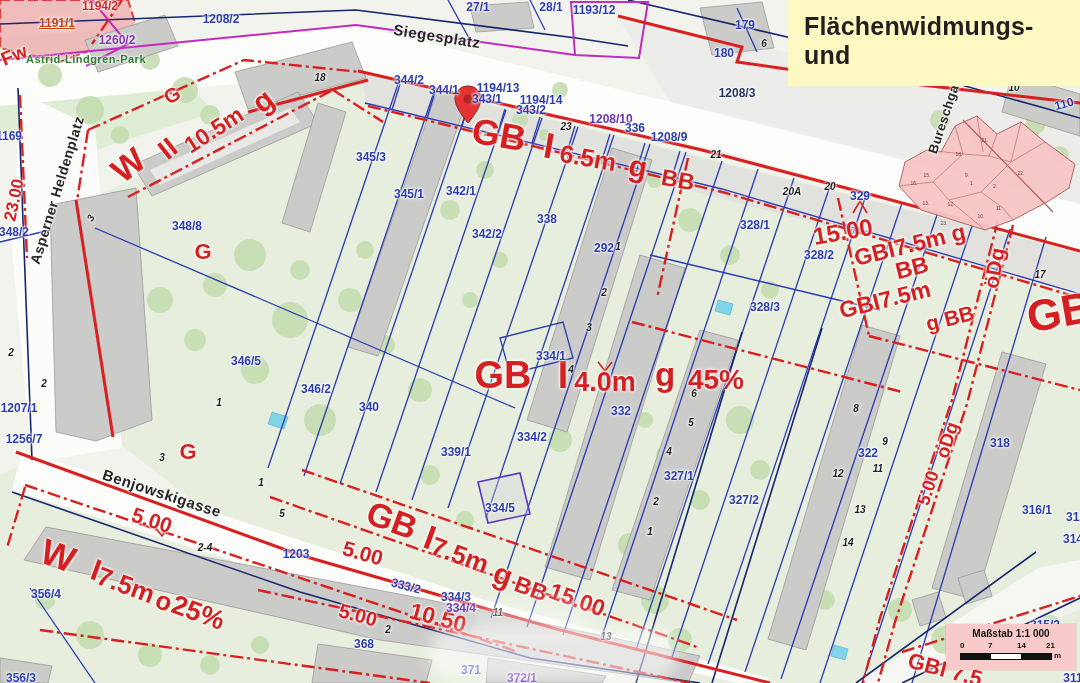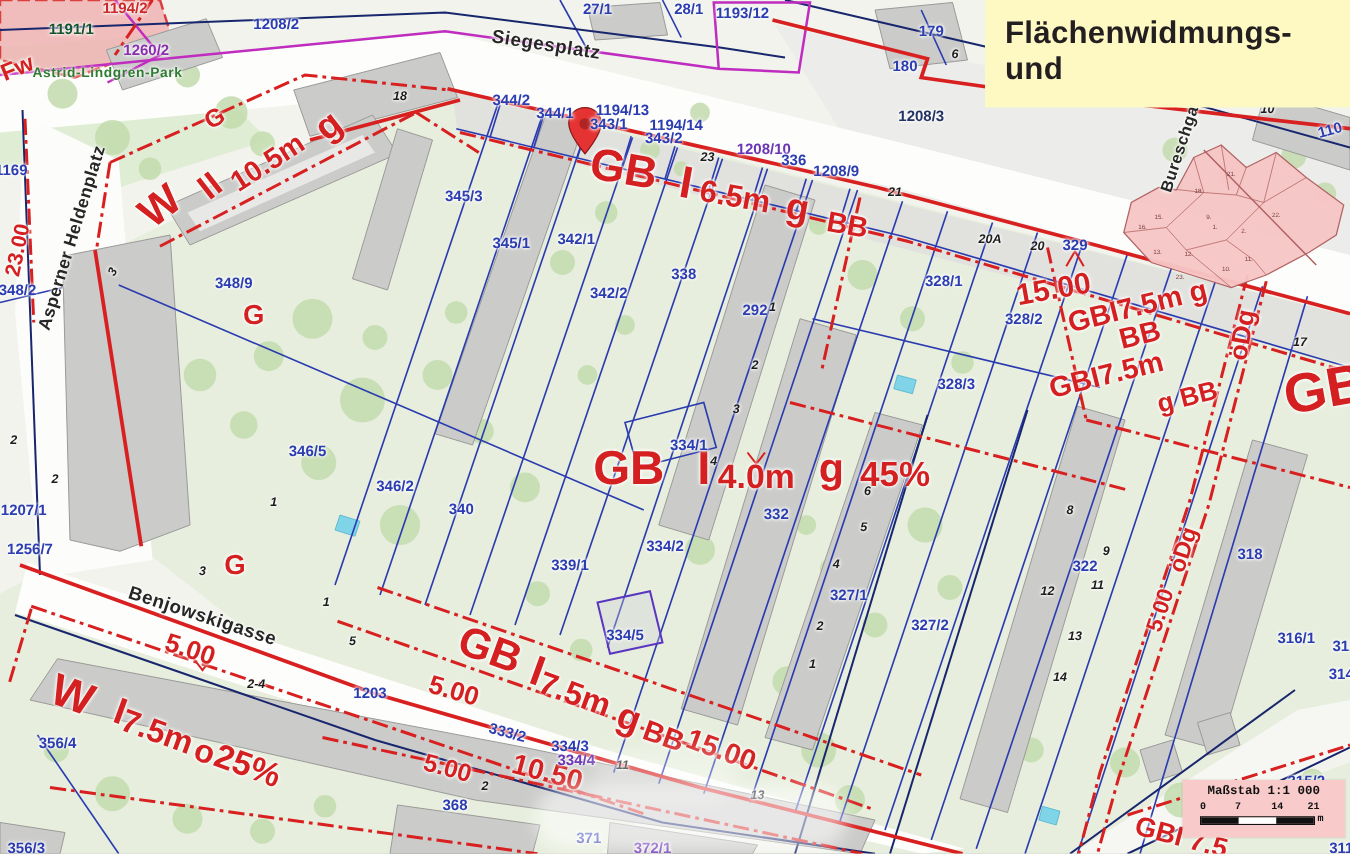--- a/index.html
+++ b/index.html
@@ -12,21 +12,21 @@
   .parcel{color:#2b3db0;font-weight:bold;font-size:12px;}
   .house{color:#1c1c1c;font-weight:bold;font-style:italic;font-size:10px;}
   .street{color:#262626;font-weight:bold;font-size:15px;letter-spacing:.5px;}
   .zone{color:#d42020;font-weight:bold;}
   .inset-num{color:#7a3b3b;font-size:5px;text-shadow:none;}
   .titlebox{position:absolute;left:788px;top:0;width:292px;height:86px;
     background:#fef9c3;color:#231f20;z-index:30;}
   .titlebox .t1,.titlebox .t2{position:absolute;left:16px;font-weight:bold;font-size:25px;letter-spacing:.2px;}
   .titlebox .t1{top:12px;} .titlebox .t2{top:44px;}
   .scalebox{position:absolute;left:946px;top:624px;width:130px;height:46px;
-    background:#f8caca;z-index:30;box-shadow:0 0 0 1px rgba(0,0,0,.05);font-family:Liberation Mono, monospace;}
+    background:#f8caca;z-index:30;box-shadow:0 0 0 1px rgba(0,0,0,.05);}
   .scalebox .st{position:absolute;left:0;top:4px;width:100%;text-align:center;
     font-weight:bold;font-size:10px;color:#111;}
   .sticks{position:absolute;left:14px;top:17px;width:104px;height:10px;font-size:8px;color:#111;font-weight:bold;}
   .sticks span{position:absolute;top:0;}
   .sbar{position:absolute;left:14px;top:29px;width:90px;height:5px;border:1px solid #111;display:flex;}
   .sbar i{flex:1;} .sbar i.b{background:#111;} .sbar i.w{background:#fff;}
   .sunit{position:absolute;left:108px;top:27px;font-size:8px;font-weight:bold;color:#111;}
   .watermark{position:absolute;left:428px;top:628px;width:250px;height:52px;
     background:rgba(255,255,255,.55);border-radius:26px;filter:blur(7px);z-index:20;}
   .wm2{position:absolute;left:470px;top:600px;width:120px;height:40px;
@@ -303,21 +303,21 @@
       <span class="lbl zone" style="left: 843px; top: 232px; transform: translate(-50%, -50%) rotate(-10deg); font-size: 24px;">15.00</span>
       <span class="lbl zone" style="left: 994px; top: 268px; transform: translate(-50%, -50%) rotate(-80deg); font-size: 21px;">öDg</span>
       <span class="lbl zone" style="left: 577px; top: 600px; transform: translate(-50%, -50%) rotate(20deg); font-size: 23px;">15.00</span>
       <span class="lbl zone" style="left: 152px; top: 520px; transform: translate(-50%, -50%) rotate(18deg); font-size: 21px;">5.00</span>
       <span class="lbl zone" style="left: 363px; top: 553px; transform: translate(-50%, -50%) rotate(16deg); font-size: 21px;">5.00</span>
       <span class="lbl zone" style="left: 358px; top: 615px; transform: translate(-50%, -50%) rotate(15deg); font-size: 20px;">5.00</span>
       <span class="lbl zone" style="left: 438px; top: 618px; transform: translate(-50%, -50%) rotate(15deg); font-size: 23px;">10.50</span>
       <span class="lbl zone" style="left: 947px; top: 440px; transform: translate(-50%, -50%) rotate(-72deg); font-size: 19px;">öDg</span>
       <span class="lbl zone" style="left: 928px; top: 488px; transform: translate(-50%, -50%) rotate(-72deg); font-size: 18px;">5.00</span>
       <span class="lbl parcel" style="left: 100px; top: 6px; transform: translate(-50%, -50%) rotate(0deg); color: rgb(204, 42, 42);">1194/2</span>
-      <span class="lbl parcel" style="left: 57px; top: 23px; transform: translate(-50%, -50%) rotate(0deg); color: #14532d;">1191/1</span>
+      <span class="lbl parcel" style="left: 57px; top: 23px; transform: translate(-50%, -50%) rotate(0deg); color: #c2410c; text-decoration: underline;">1191/1</span>
       <span class="lbl parcel" style="left: 117px; top: 40px; transform: translate(-50%, -50%) rotate(0deg); color: rgb(138, 47, 174);">1260/2</span>
       <span class="lbl parcel" style="left: 221px; top: 19px; transform: translate(-50%, -50%) rotate(0deg);">1208/2</span>
       <span class="lbl parcel" style="left: 478px; top: 7px; transform: translate(-50%, -50%) rotate(0deg);">27/1</span>
       <span class="lbl parcel" style="left: 551px; top: 7px; transform: translate(-50%, -50%) rotate(0deg);">28/1</span>
       <span class="lbl parcel" style="left: 594px; top: 10px; transform: translate(-50%, -50%) rotate(0deg);">1193/12</span>
       <span class="lbl parcel" style="left: 925px; top: 15px; transform: translate(-50%, -50%) rotate(0deg);">182</span>
       <span class="lbl parcel" style="left: 745px; top: 25px; transform: translate(-50%, -50%) rotate(0deg);">179</span>
       <span class="lbl parcel" style="left: 724px; top: 53px; transform: translate(-50%, -50%) rotate(0deg);">180</span>
       <span class="lbl parcel" style="left: 737px; top: 93px; transform: translate(-50%, -50%) rotate(0deg); color: rgb(34, 51, 102);">1208/3</span>
       <span class="lbl parcel" style="left: 1064px; top: 104px; transform: translate(-50%, -50%) rotate(-15deg);">110</span>
@@ -348,21 +348,21 @@
       <span class="lbl parcel" style="left: 679px; top: 476px; transform: translate(-50%, -50%) rotate(0deg);">327/1</span>
       <span class="lbl parcel" style="left: 744px; top: 500px; transform: translate(-50%, -50%) rotate(0deg);">327/2</span>
       <span class="lbl parcel" style="left: 868px; top: 453px; transform: translate(-50%, -50%) rotate(0deg);">322</span>
       <span class="lbl parcel" style="left: 1000px; top: 443px; transform: translate(-50%, -50%) rotate(0deg);">318</span>
       <span class="lbl parcel" style="left: 1037px; top: 510px; transform: translate(-50%, -50%) rotate(0deg);">316/1</span>
       <span class="lbl parcel" style="left: 1076px; top: 517px; transform: translate(-50%, -50%) rotate(0deg);">312</span>
       <span class="lbl parcel" style="left: 1073px; top: 539px; transform: translate(-50%, -50%) rotate(0deg);">314</span>
       <span class="lbl parcel" style="left: 1045px; top: 625px; transform: translate(-50%, -50%) rotate(0deg);">315/2</span>
       <span class="lbl parcel" style="left: 1073px; top: 678px; transform: translate(-50%, -50%) rotate(0deg);">311</span>
       <span class="lbl parcel" style="left: 14px; top: 232px; transform: translate(-50%, -50%) rotate(0deg);">348/2</span>
-      <span class="lbl parcel" style="left: 187px; top: 226px; transform: translate(-50%, -50%) rotate(0deg);">348/9</span>
+      <span class="lbl parcel" style="left: 187px; top: 226px; transform: translate(-50%, -50%) rotate(0deg);">348/8</span>
       <span class="lbl parcel" style="left: 246px; top: 361px; transform: translate(-50%, -50%) rotate(0deg);">346/5</span>
       <span class="lbl parcel" style="left: 316px; top: 389px; transform: translate(-50%, -50%) rotate(0deg);">346/2</span>
       <span class="lbl parcel" style="left: 369px; top: 407px; transform: translate(-50%, -50%) rotate(0deg);">340</span>
       <span class="lbl parcel" style="left: 456px; top: 452px; transform: translate(-50%, -50%) rotate(0deg);">339/1</span>
       <span class="lbl parcel" style="left: 19px; top: 408px; transform: translate(-50%, -50%) rotate(0deg);">1207/1</span>
       <span class="lbl parcel" style="left: 24px; top: 439px; transform: translate(-50%, -50%) rotate(0deg);">1256/7</span>
       <span class="lbl parcel" style="left: 46px; top: 594px; transform: translate(-50%, -50%) rotate(0deg);">356/4</span>
       <span class="lbl parcel" style="left: 21px; top: 678px; transform: translate(-50%, -50%) rotate(0deg);">356/3</span>
       <span class="lbl parcel" style="left: 296px; top: 554px; transform: translate(-50%, -50%) rotate(0deg);">1203</span>
       <span class="lbl parcel" style="left: 364px; top: 644px; transform: translate(-50%, -50%) rotate(0deg);">368</span>
@@ -371,21 +371,21 @@
       <span class="lbl parcel" style="left: 406px; top: 586px; transform: translate(-50%, -50%) rotate(15deg);">333/2</span>
       <span class="lbl parcel" style="left: 456px; top: 597px; transform: translate(-50%, -50%) rotate(0deg);">334/3</span>
       <span class="lbl parcel" style="left: 461px; top: 608px; transform: translate(-50%, -50%) rotate(0deg); color: rgb(106, 53, 181);">334/4</span>
       <span class="lbl house" style="left: 320px; top: 78px; transform: translate(-50%, -50%) rotate(0deg);">18</span>
       <span class="lbl house" style="left: 942px; top: 23px; transform: translate(-50%, -50%) rotate(0deg);">5</span>
       <span class="lbl house" style="left: 764px; top: 44px; transform: translate(-50%, -50%) rotate(0deg);">6</span>
       <span class="lbl house" style="left: 1014px; top: 88px; transform: translate(-50%, -50%) rotate(0deg);">10</span>
       <span class="lbl house" style="left: 566px; top: 127px; transform: translate(-50%, -50%) rotate(0deg);">23</span>
       <span class="lbl house" style="left: 716px; top: 155px; transform: translate(-50%, -50%) rotate(0deg);">21</span>
       <span class="lbl house" style="left: 792px; top: 192px; transform: translate(-50%, -50%) rotate(0deg);">20A</span>
-      <span class="lbl house" style="left: 830px; top: 198px; transform: translate(-50%, -50%) rotate(0deg);">20</span>
+      <span class="lbl house" style="left: 830px; top: 187px; transform: translate(-50%, -50%) rotate(0deg);">20</span>
       <span class="lbl house" style="left: 1040px; top: 275px; transform: translate(-50%, -50%) rotate(0deg);">17</span>
       <span class="lbl house" style="left: 91px; top: 218px; transform: translate(-50%, -50%) rotate(-60deg);">3</span>
       <span class="lbl house" style="left: 162px; top: 458px; transform: translate(-50%, -50%) rotate(0deg);">3</span>
       <span class="lbl house" style="left: 261px; top: 483px; transform: translate(-50%, -50%) rotate(0deg);">1</span>
       <span class="lbl house" style="left: 282px; top: 514px; transform: translate(-50%, -50%) rotate(0deg);">5</span>
       <span class="lbl house" style="left: 205px; top: 548px; transform: translate(-50%, -50%) rotate(0deg);">2-4</span>
       <span class="lbl house" style="left: 388px; top: 630px; transform: translate(-50%, -50%) rotate(0deg);">2</span>
       <span class="lbl house" style="left: 498px; top: 613px; transform: translate(-50%, -50%) rotate(0deg);">11</span>
       <span class="lbl house" style="left: 606px; top: 637px; transform: translate(-50%, -50%) rotate(0deg);">13</span>
       <span class="lbl house" style="left: 618px; top: 247px; transform: translate(-50%, -50%) rotate(0deg);">1</span>

